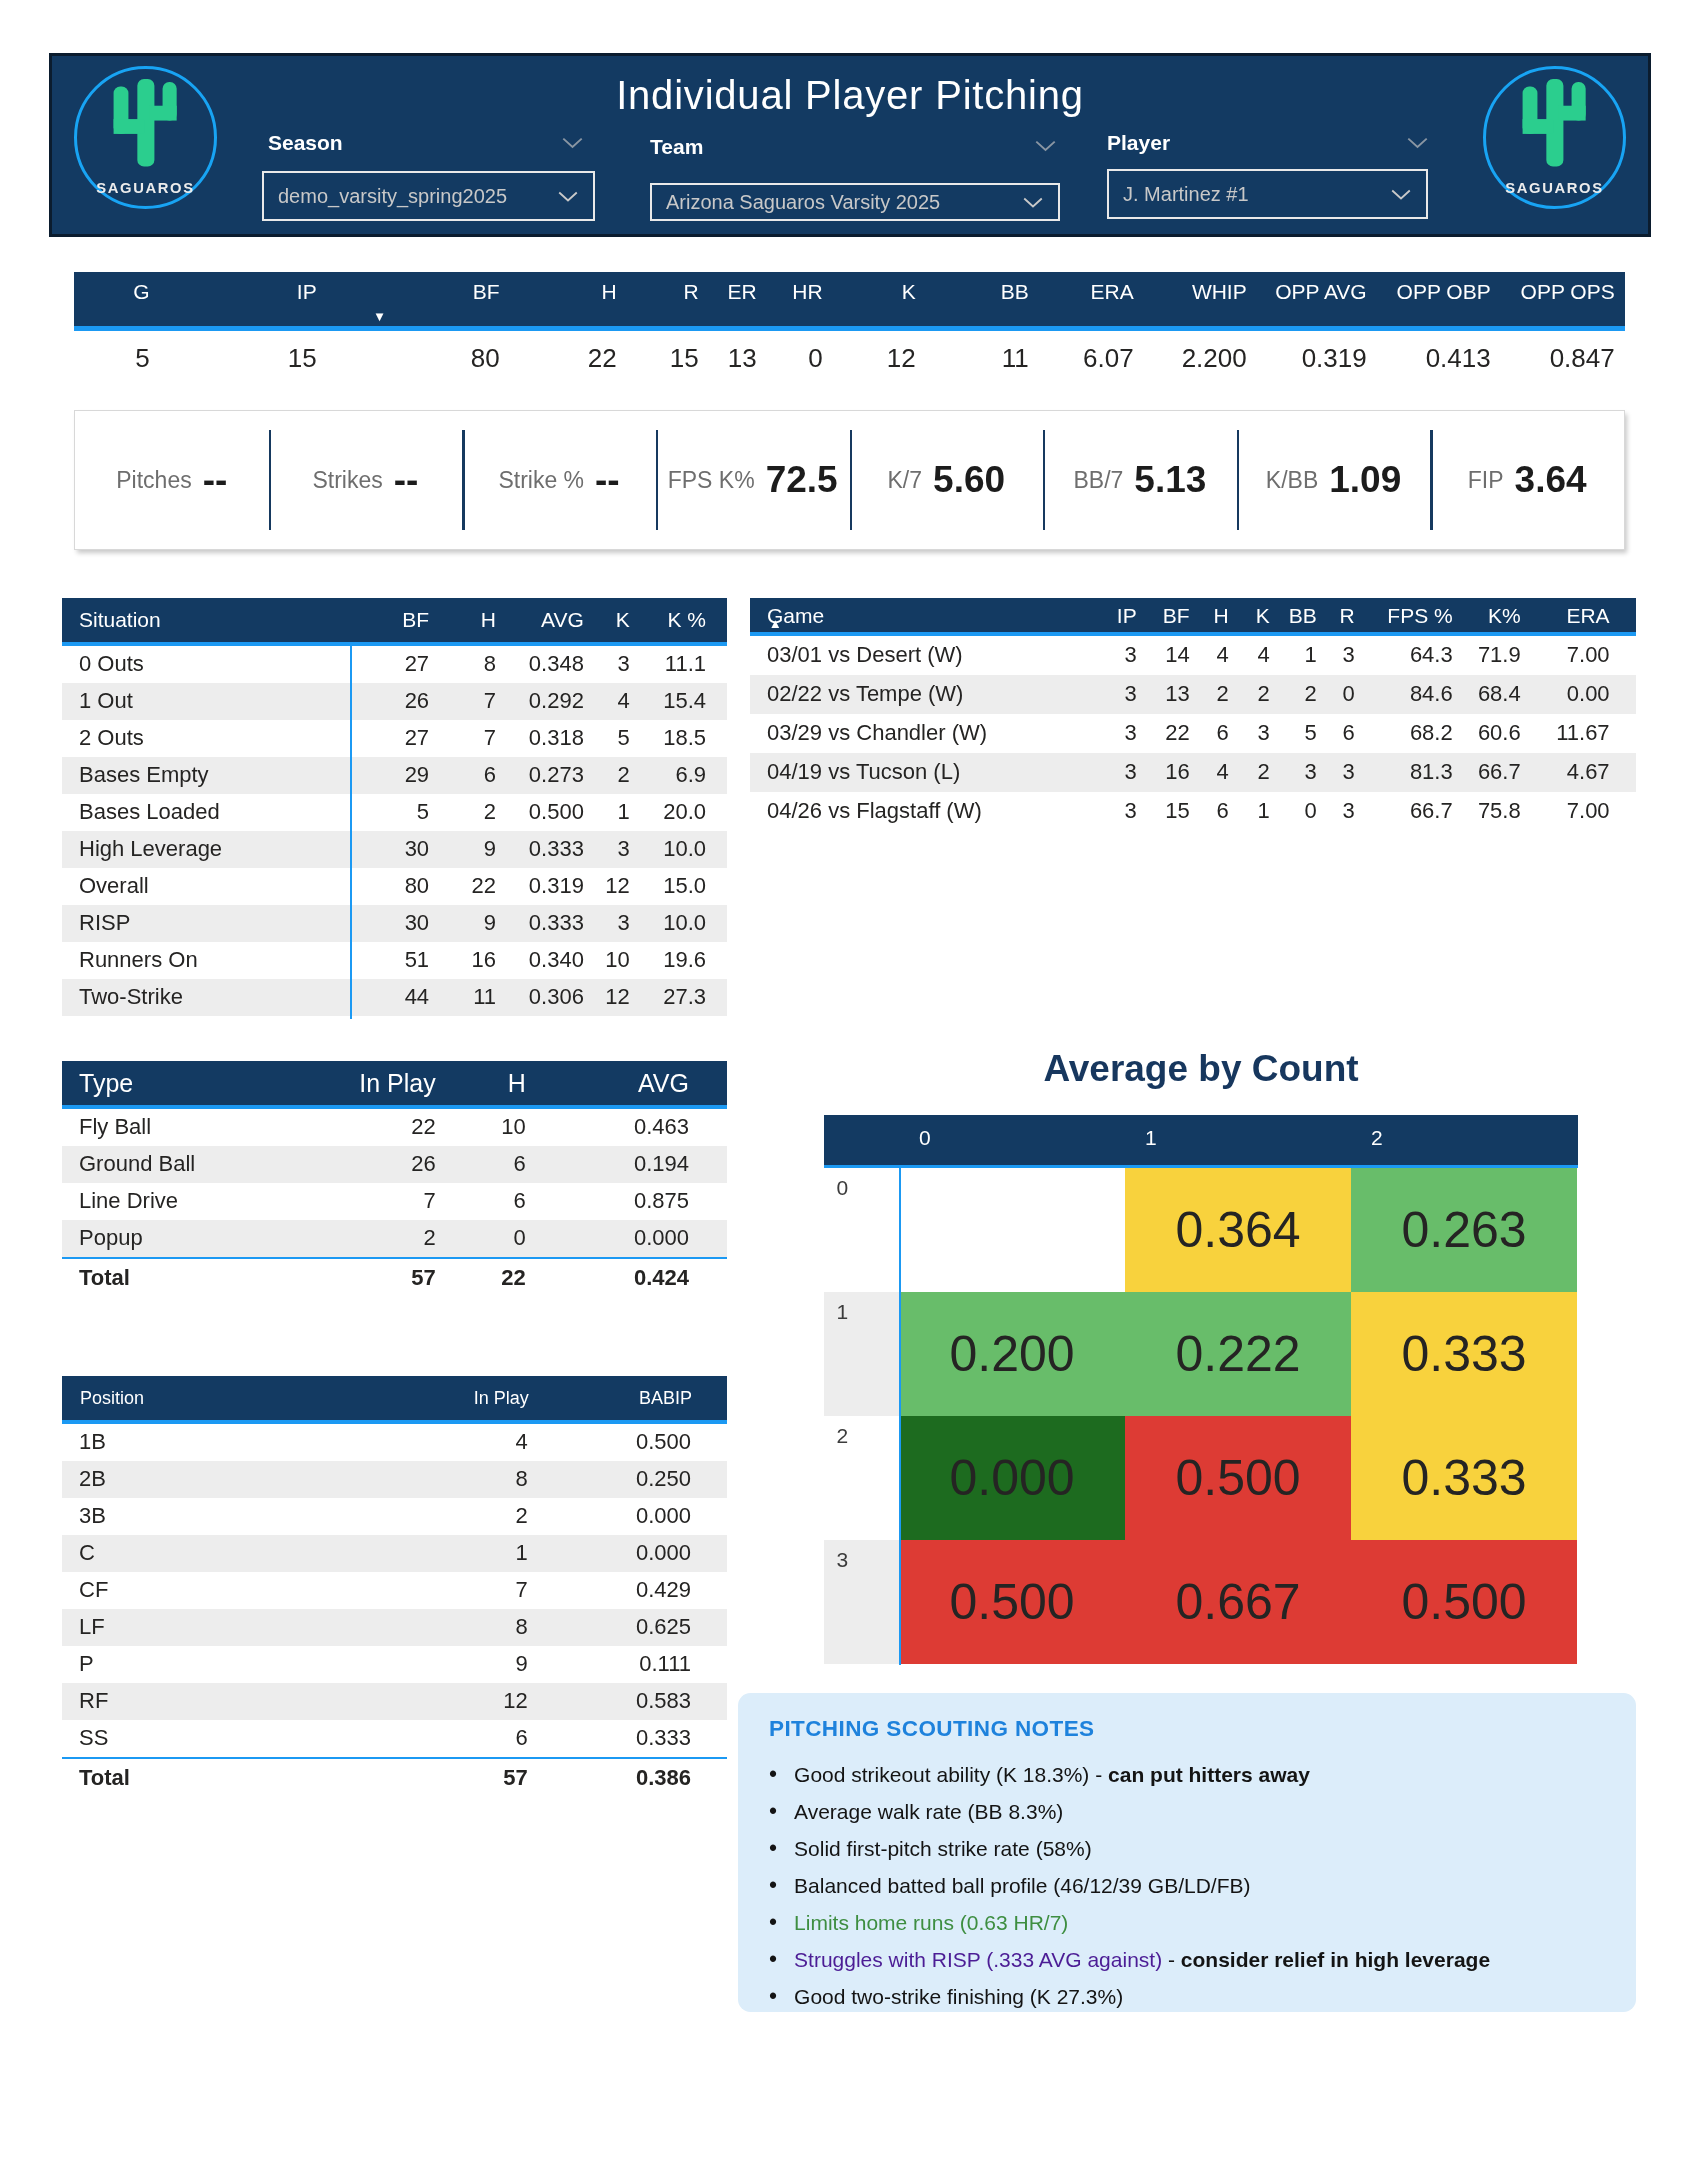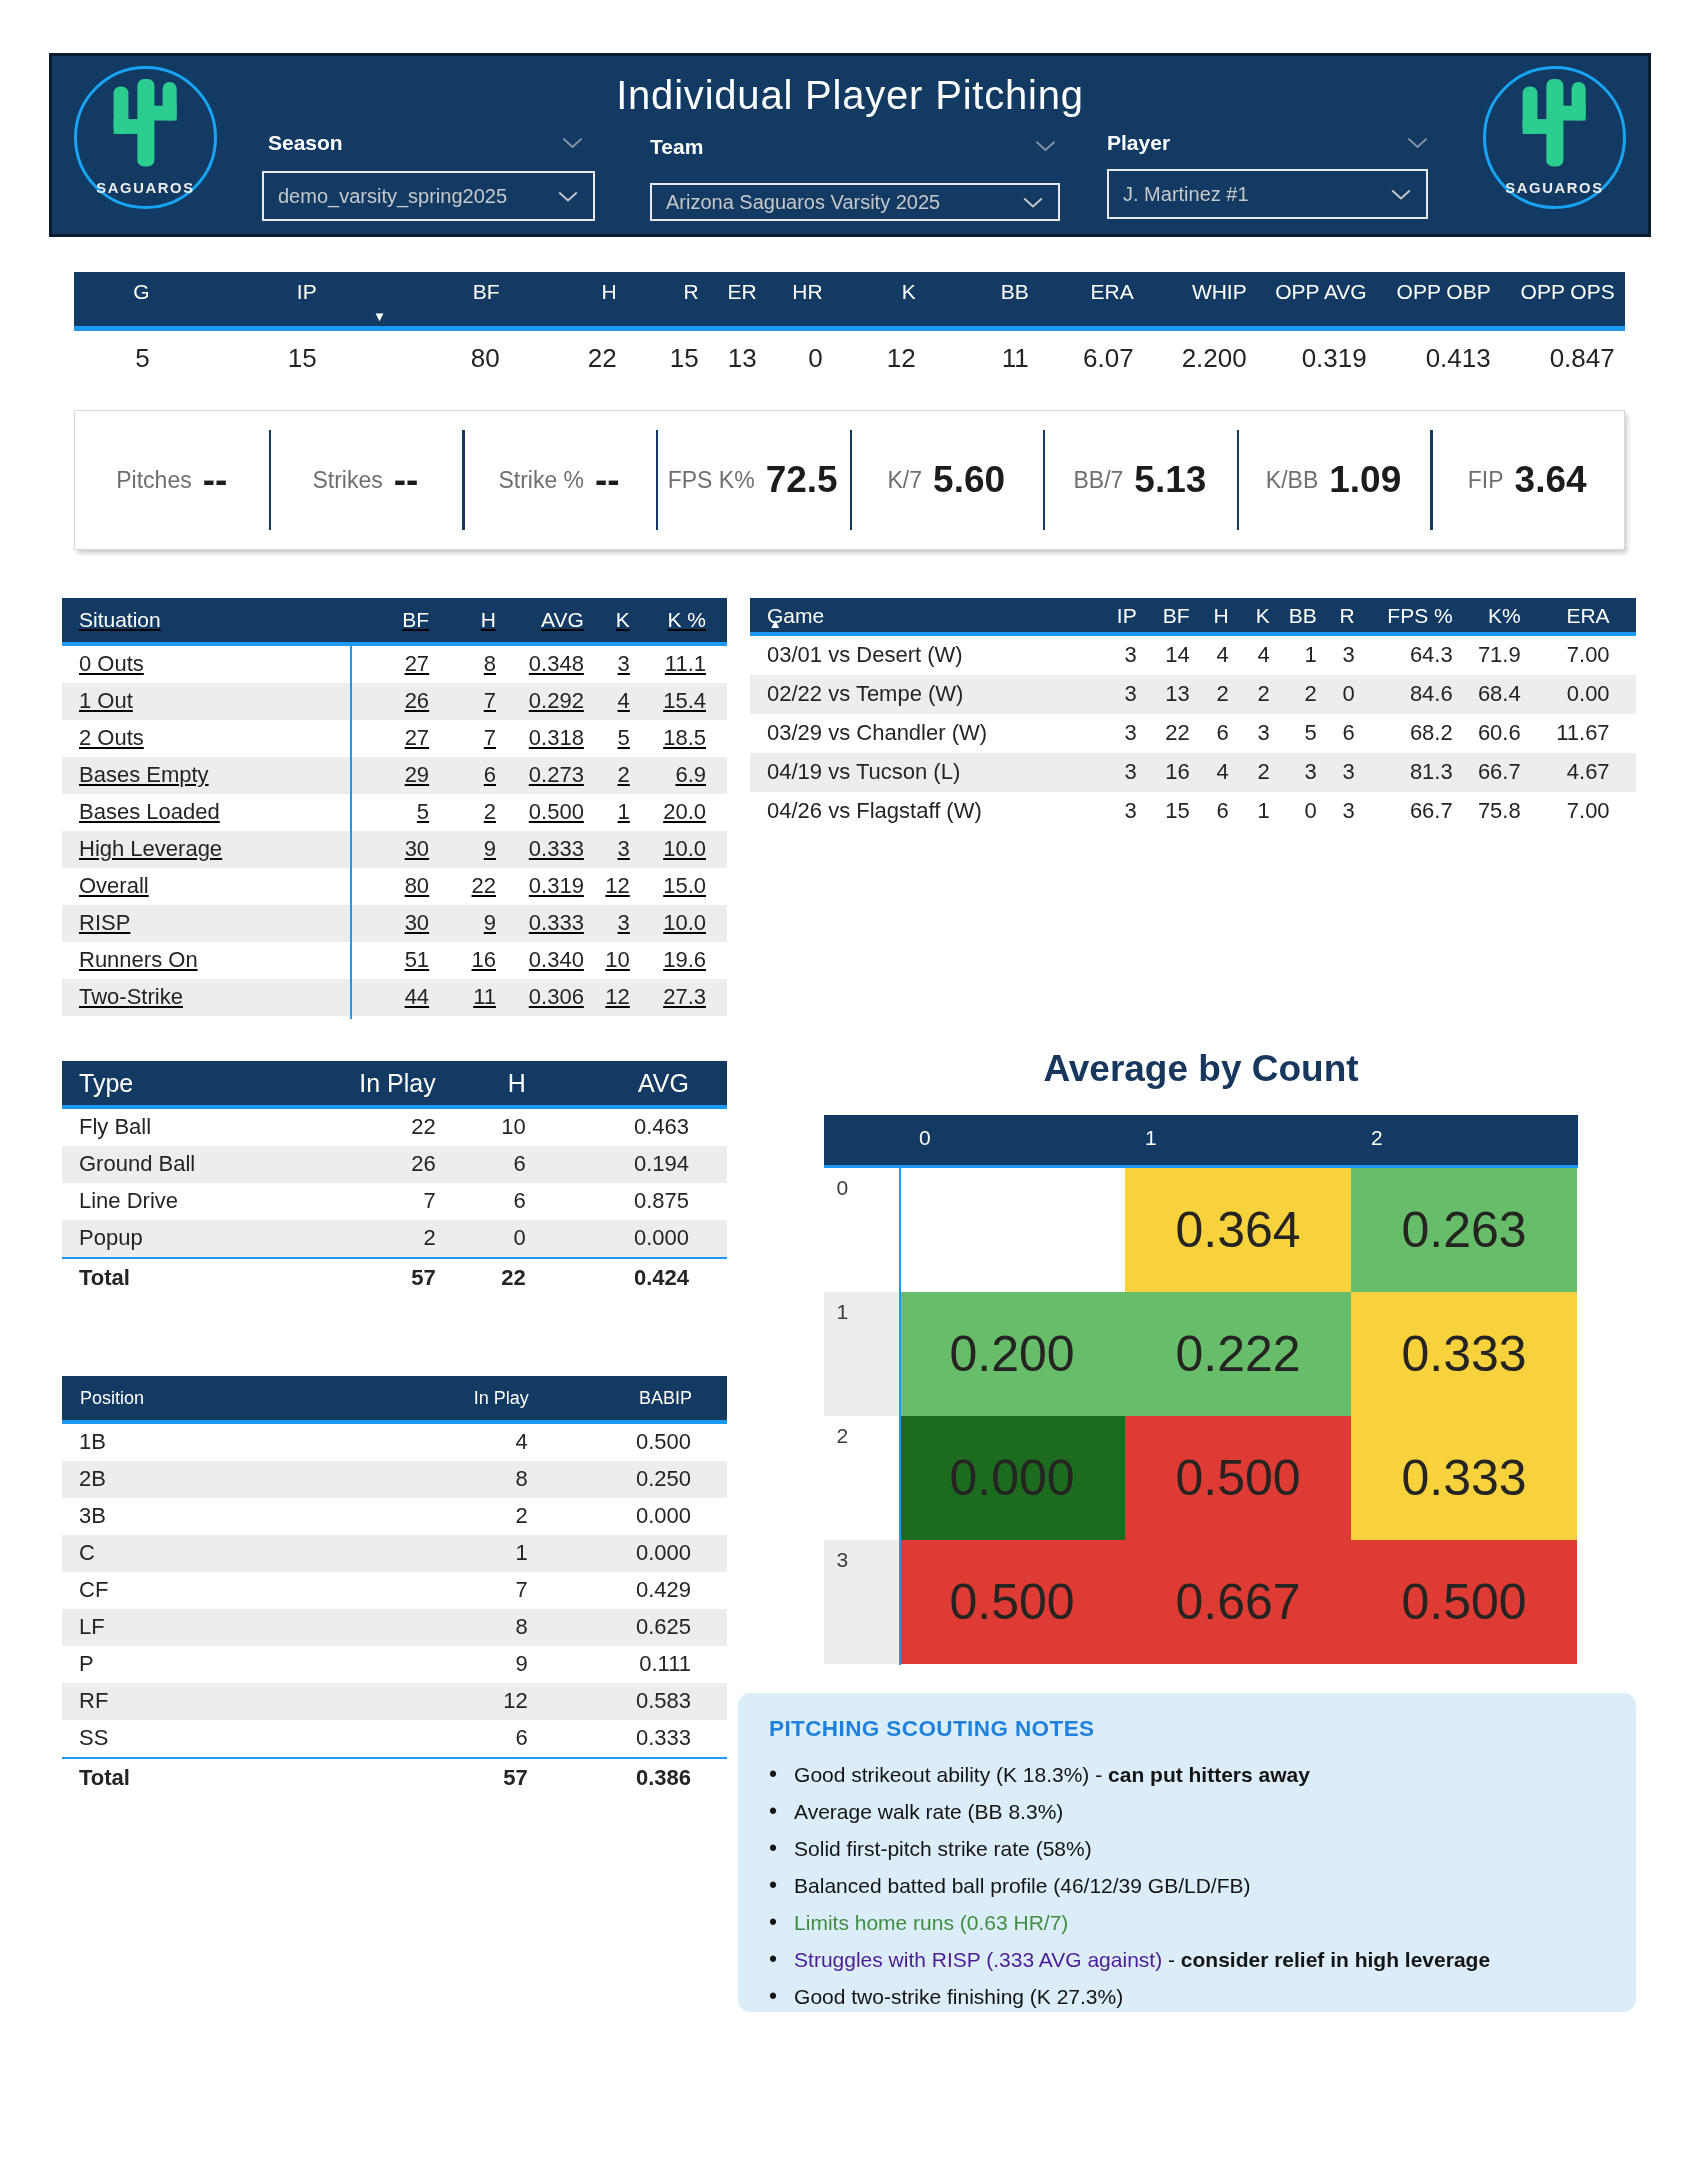--- a/index.html
+++ b/index.html
@@ -73,21 +73,21 @@
     display:flex;
   }
   .card { flex:1 1 0; position:relative; display:flex; flex-direction:row; align-items:center; justify-content:center; gap:11px; }
   .card + .card::before {
     content:""; position:absolute; left:0; top:14%; bottom:14%; width:2.3px; background:#16395F;
   }
   .card-label { color:#6E6E6E; font-size:23px; }
   .card-value { color:#1C1C1C; font-size:37px; font-weight:600; }
 
   
-  .t-situation { left:62px; top:598px; width:665px; font-size:22px;text-decoration:underline; }
+  .t-situation { left:62px; top:598px; width:665px; font-size:22px; }
   .t-situation .thead { height:44px; font-size:21px; align-items:center; }
   .t-situation .trow { height:37px; }
   .t-situation .c0{width:288px}.t-situation .c1{width:89px}.t-situation .c2{width:67px}
   .t-situation .c3{width:88px}.t-situation .c4{width:46px}
   .t-situation .c5{width:88px; padding-right:21px;}
   .t-situation .vline { left:288px; top:48px; height:373px; }
 
   
   .t-game { left:750px; top:598px; width:886px; font-size:22px; }
   .t-game .thead { height:34px; font-size:21px; padding-top:6.2px; }

